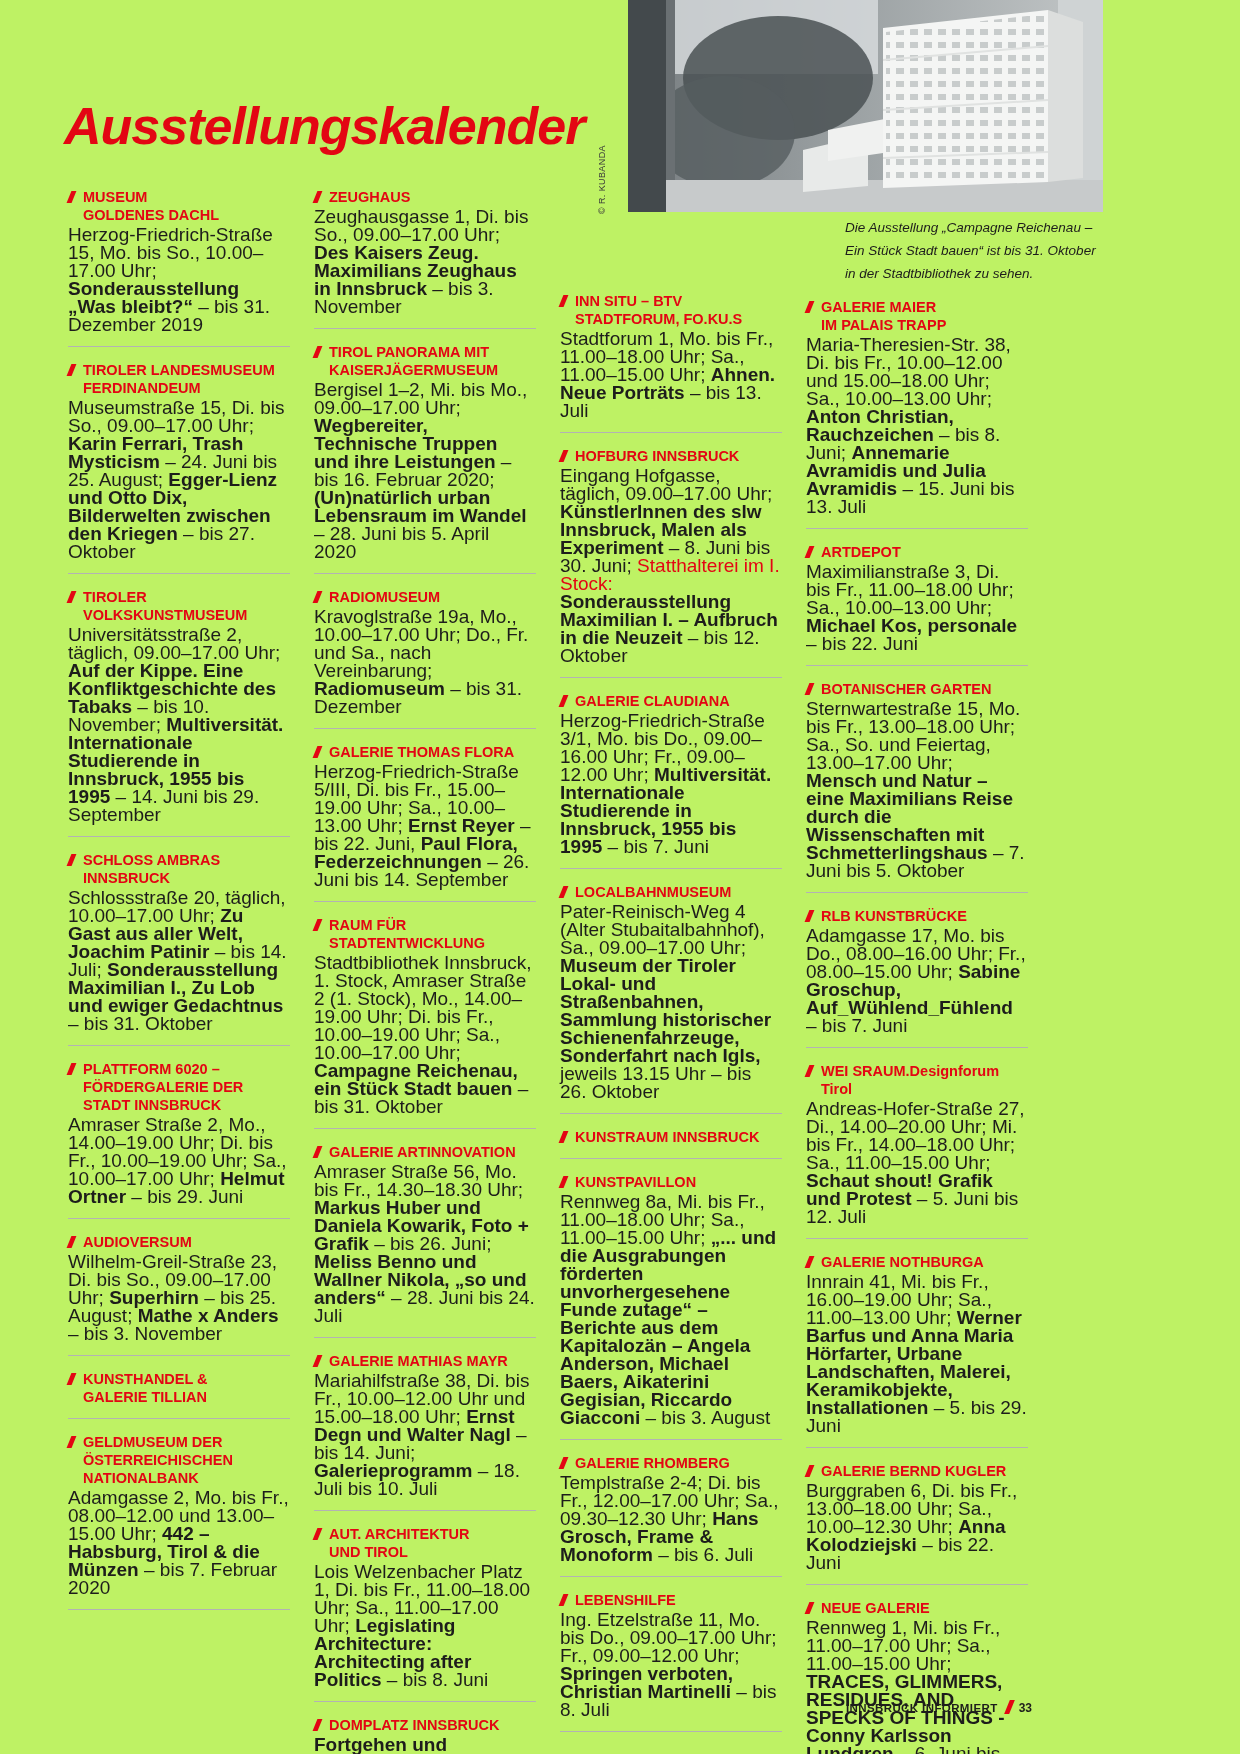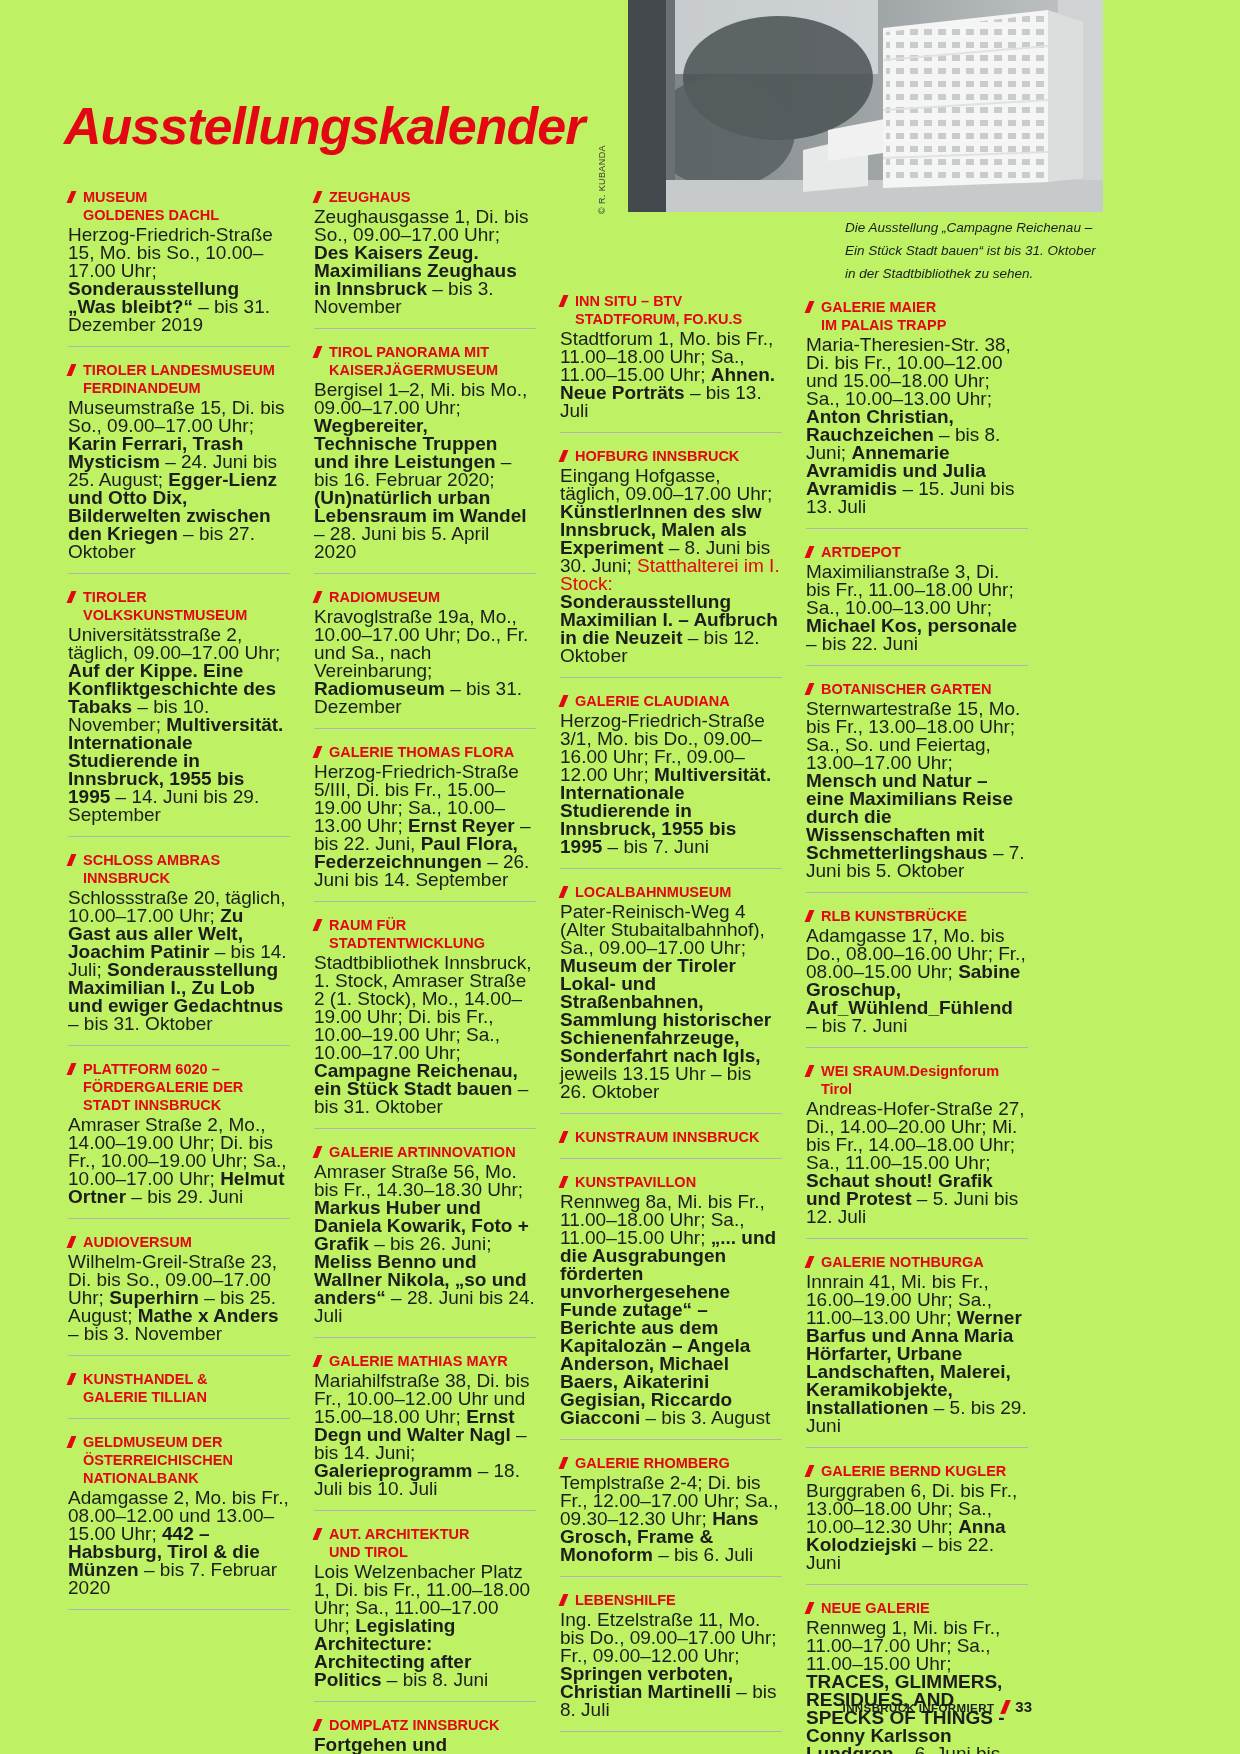--- a/index.html
+++ b/index.html
@@ -50,21 +50,21 @@
   
   .footer{
     position:absolute;left:560px;top:1698px;width:472px;text-align:right;
     white-space:nowrap;
   }
   .footer .mag{font-size:11.5px;font-weight:bold;letter-spacing:.4px;color:#1d1d1b;margin-left:12px;}
   .footer .fslash{
     display:inline-block;width:5px;height:14px;margin:0 7px 0 9px;
     background:var(--accent);transform:skewX(-22deg);vertical-align:-2px;
   }
-  .footer .pnum{font-size:15px;font-weight:bold;color:#1d1d1b;}
+  .footer .pnum{font-size:12px;font-weight:bold;color:#1d1d1b;}
 </style>
 </head>
 <body>
 
 <div class="page">
 
   <div class="title">Ausstellungskalender</div>
 
   <div class="photo">
     <svg width="475" height="212" viewBox="0 0 475 212">

